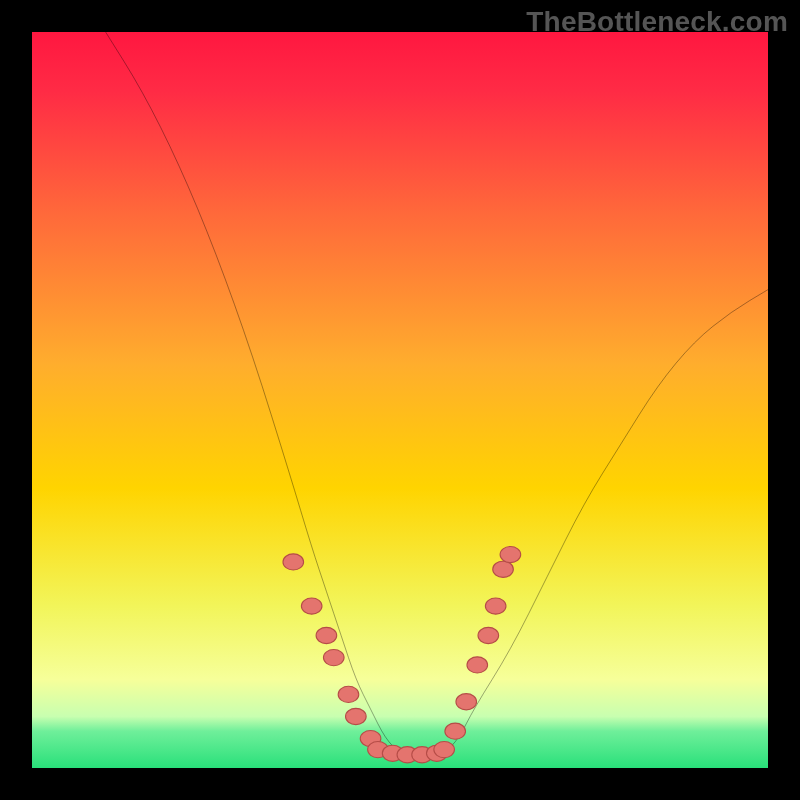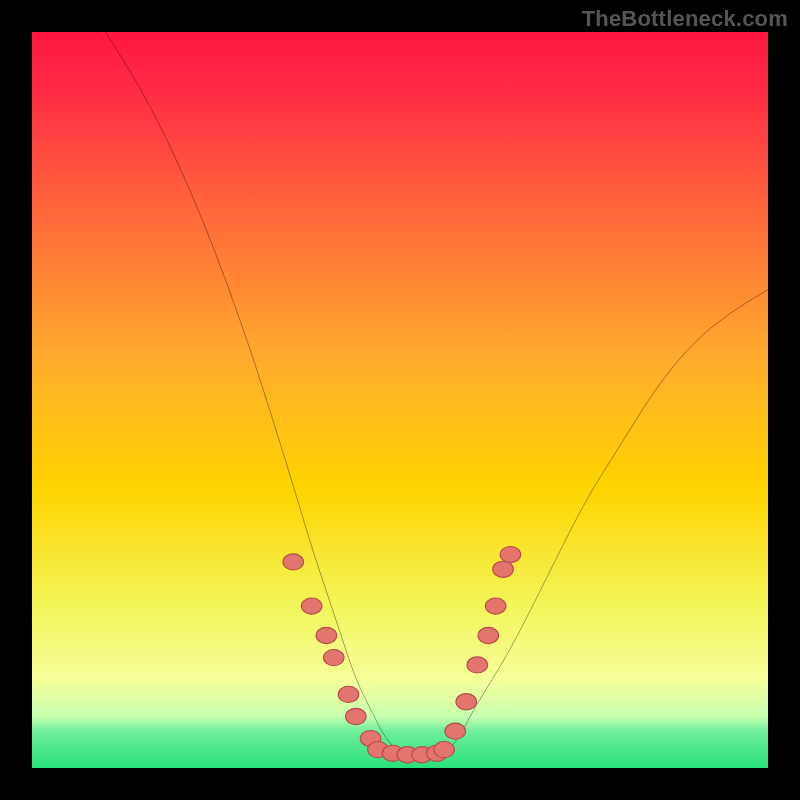--- a/index.html
+++ b/index.html
@@ -22,21 +22,21 @@
     left: 32px;
     top: 32px;
     width: 736px;
     height: 736px;
   }
   .watermark {
     position: absolute;
     top: 6px;
     right: 12px;
     color: #555;
-    font-size: 22px;
+    font-size: 28px;
     font-weight: 600;
     letter-spacing: 0.2px;
     pointer-events: none;
   }
 </style>
 </head>
 <body>
 
 <div class="frame">
   <div class="watermark">TheBottleneck.com</div>

